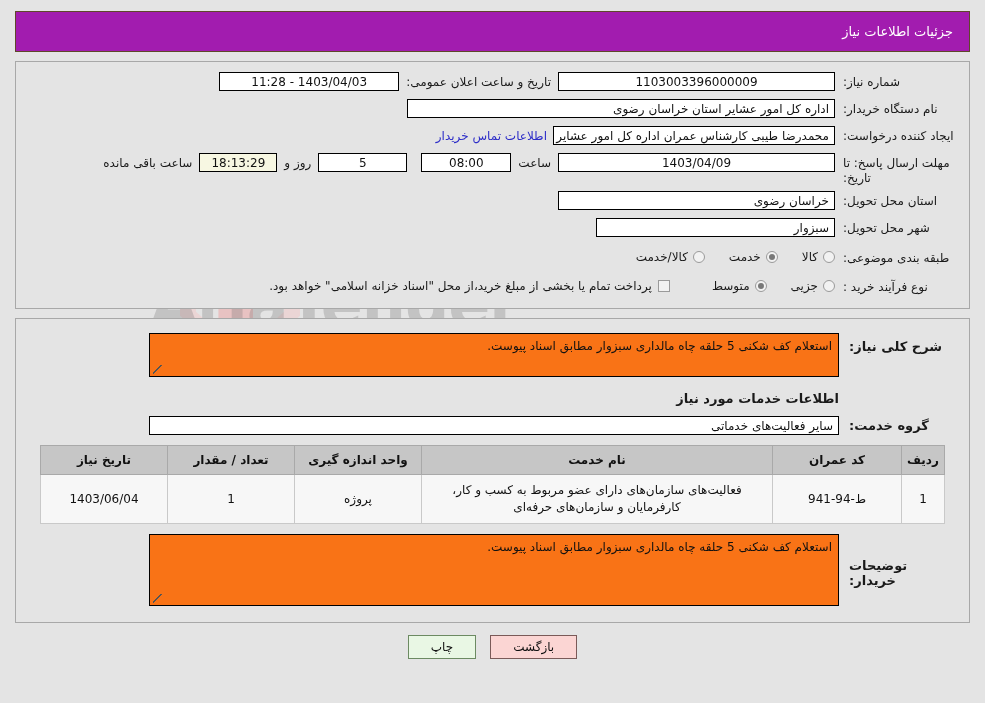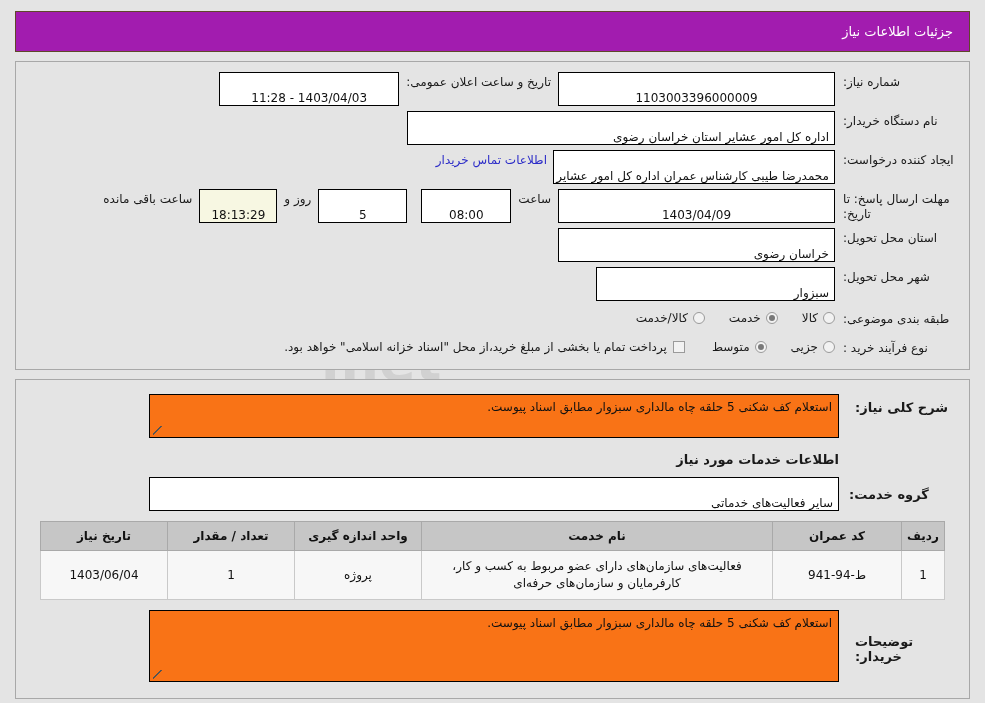--- a/index.html
+++ b/index.html
@@ -123,21 +123,21 @@
     color: #1a1a1a;
     line-height: 15px;
     box-sizing: border-box;
   }
   .fld {
     border: 1px solid #000;
     background: #fff;
     height: 19px;
     line-height: 19px;
     font-size: 12px;
-    padding: 16px 5px;
+    padding: 0 5px;
     box-sizing: border-box;
     text-align: center;
     color: #111;
     overflow: hidden;
     white-space: nowrap;
   }
   .fld.rt { text-align: right; }
   .inline-lbl {
     padding: 3px 7px 0 7px;
     font-size: 12px;
@@ -211,21 +211,21 @@
   .ta-row {
     display: flex;
     align-items: flex-start;
     direction: rtl;
     margin-bottom: 6px;
   }
   .ta-lbl {
     width: 118px;
     flex: 0 0 118px;
     text-align: left;
-    padding-left: 16px;
+    padding-left: 10px;
     padding-top: 6px;
     font-size: 13px;
     font-weight: bold;
     box-sizing: border-box;
   }
   .ta {
     border: 1px solid #000;
     background: #f97316;
     font-size: 12px;
     padding: 4px 6px 0 6px;
@@ -402,21 +402,21 @@
     <div class="row radio-row" style="margin-bottom:2px;">
       <div class="lbl">نوع فرآیند خرید :</div>
       <div class="radio-opt">
         <span class="rdo"></span>
         <span class="rtxt">جزیی</span>
       </div>
       <div class="radio-opt">
         <span class="rdo on"></span>
         <span class="rtxt">متوسط</span>
       </div>
-      <div class="radio-opt" style="margin-right:3px;">
+      <div class="radio-opt" style="margin-right:18px;">
         <span class="chk"></span>
         <span class="chk-text">پرداخت تمام یا بخشی از مبلغ خرید،از محل "اسناد خزانه اسلامی" خواهد بود.</span>
       </div>
     </div>
 
   </div>
 
   <div class="panel bottom">
 
     <div class="ta-row">

